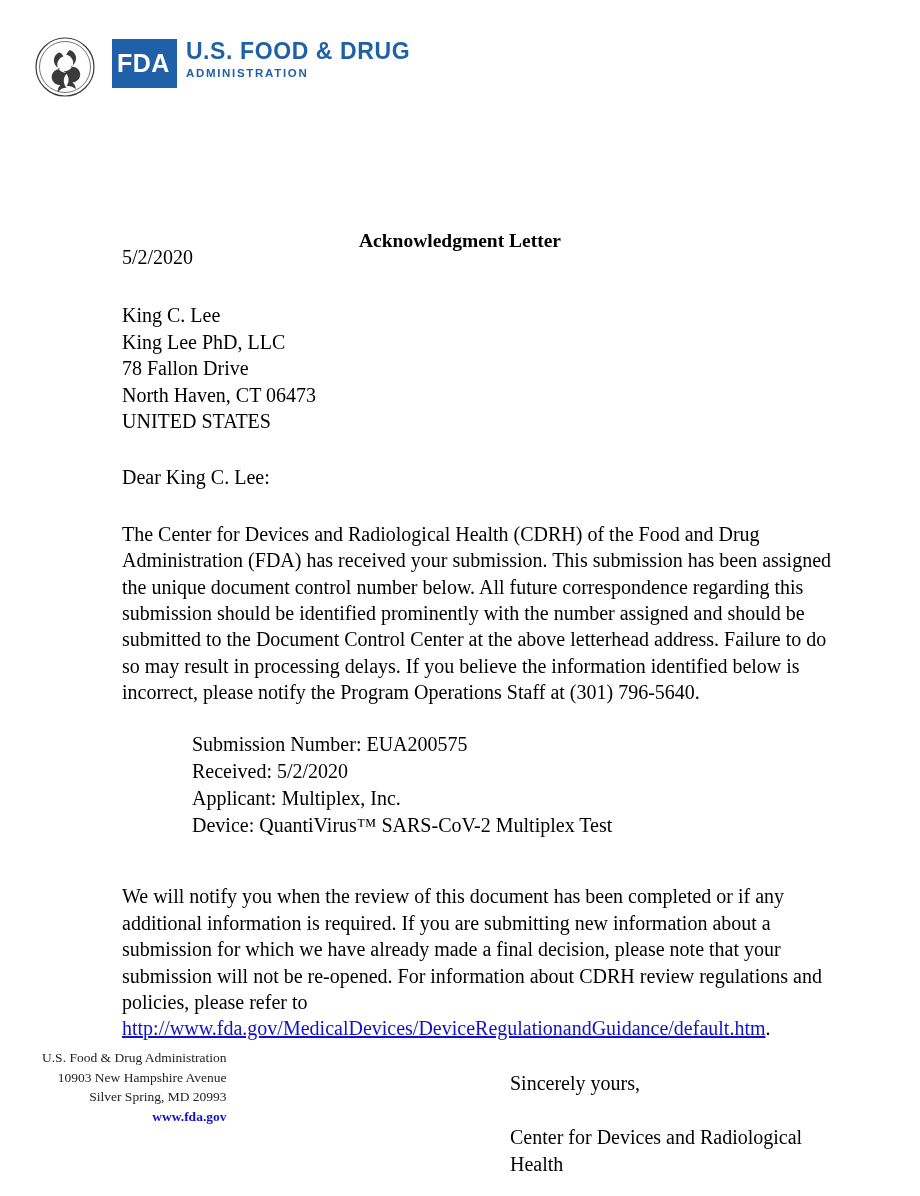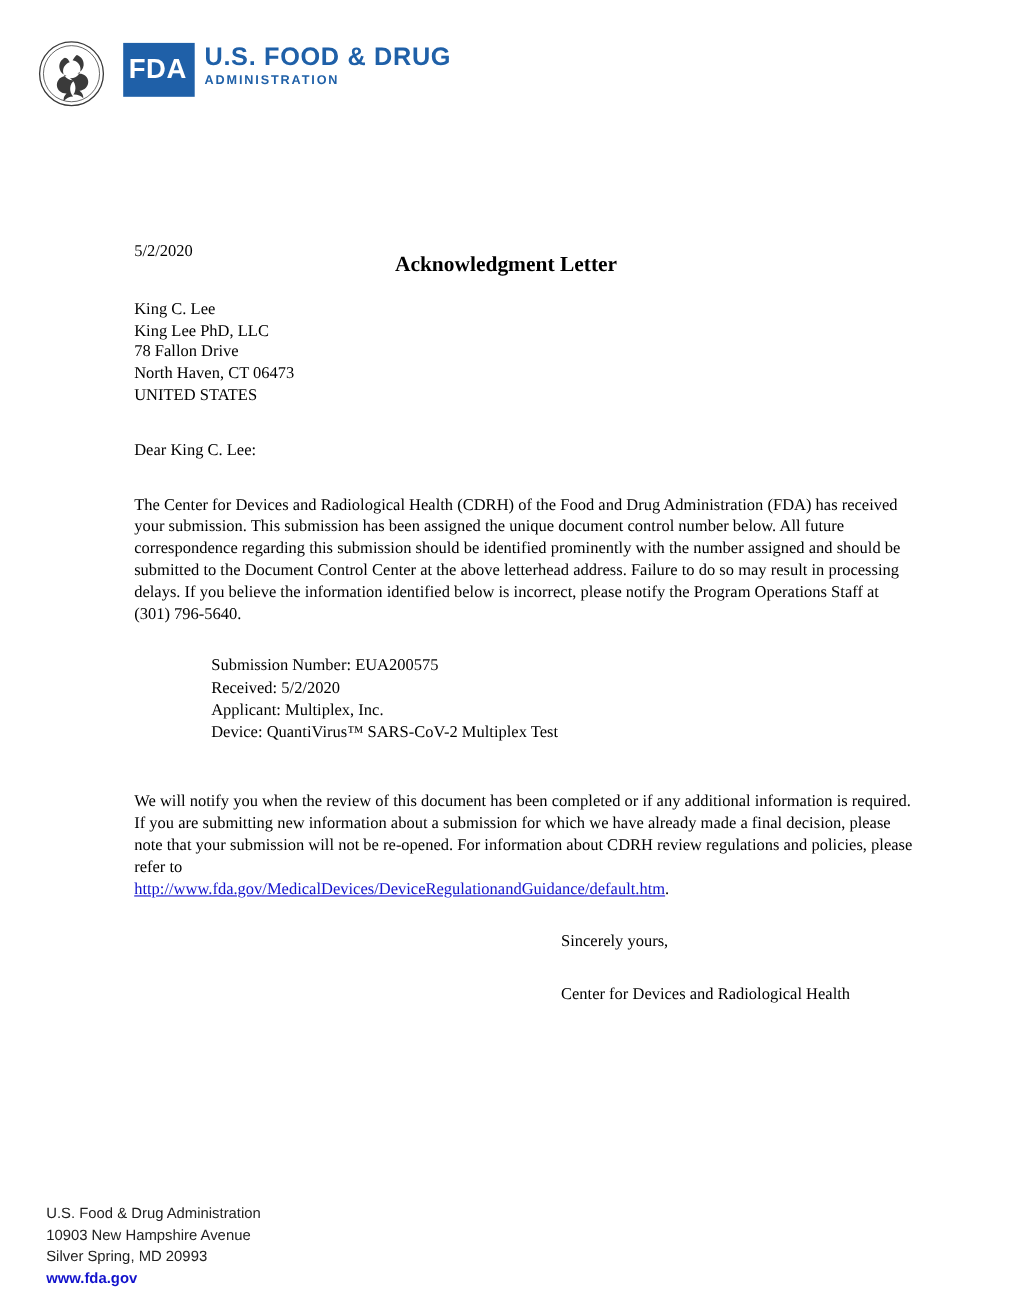--- a/index.html
+++ b/index.html
@@ -83,23 +83,23 @@
     width: 920px;
     text-align: center;
     font-size: 19.5px;
     font-weight: bold;
     margin-top: 40px;
   }
 
   .content {
     position: absolute;
     left: 122px;
-    top: 220px;
+    top: 244px;
     width: 712px;
-    font-size: 15px;
+    font-size: 20px;
     line-height: 1.32;
   }
 
   .date { margin: 0 0 0 0; }
 
   .address {
     margin-top: 32px;
     line-height: 1.32;
   }
   .address div { white-space: nowrap; }
@@ -124,25 +124,26 @@
   .signoff {
     margin-top: 28px;
     margin-left: 388px;
   }
   .signoff .org { margin-top: 28px; }
 
   
   .footer {
     position: absolute;
     left: 42px;
-    top: 1093px;
-    font-family: Liberation Sans, sans-serif;
+    top: 1048px;
+    font-family: Liberation Serif, serif;
     font-size: 13.5px;
     line-height: 1.45;
     color: #222222;
+    text-align: right;
   }
   .footer a {
     color: #1111cc;
     text-decoration: none;
     font-weight: bold;
   }
 </style>
 </head>
 <body>
 

